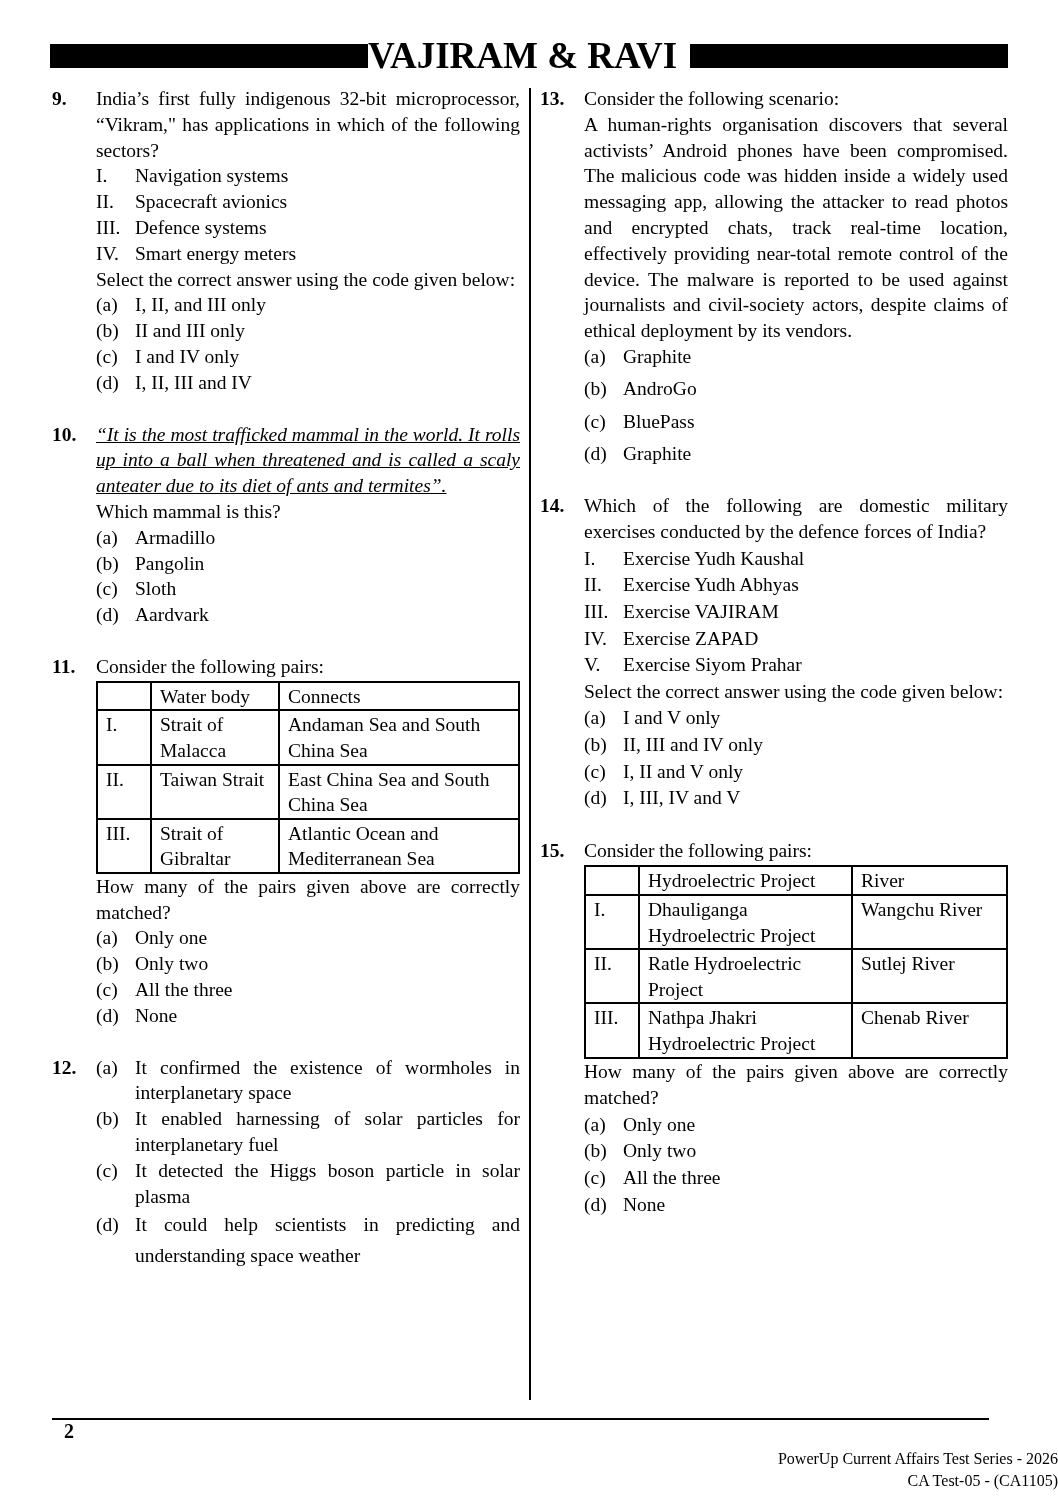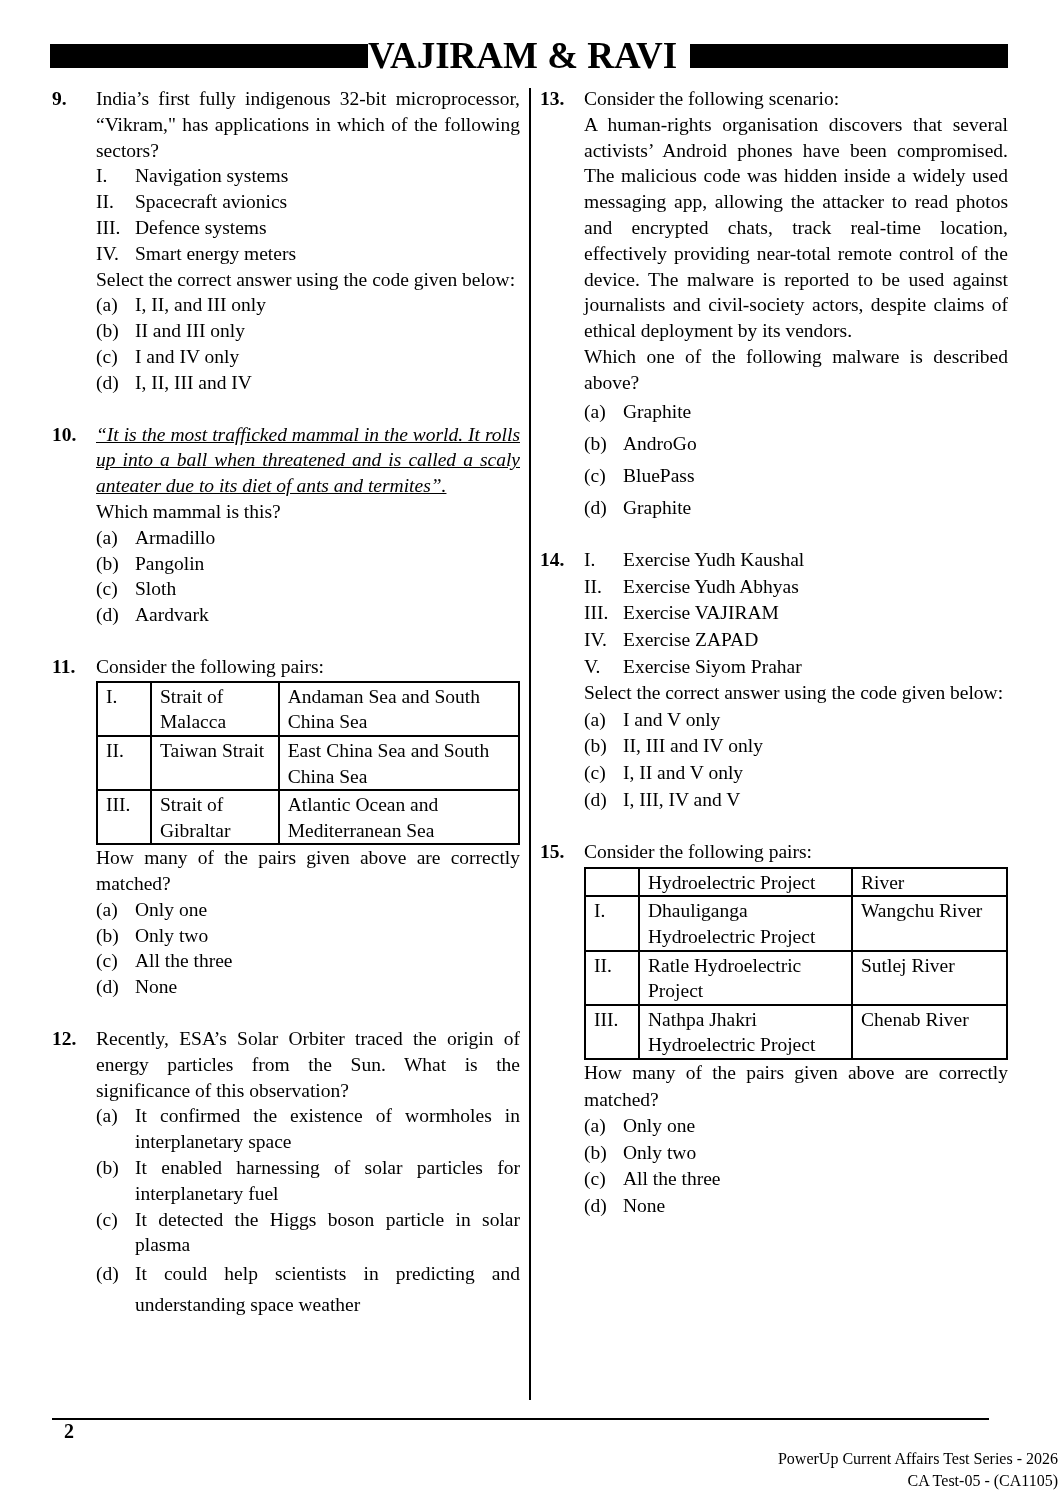--- a/index.html
+++ b/index.html
@@ -103,20 +103,25 @@
         <span class="lbl">(d)</span>
         <span class="txt">Aardvark</span>
       </div>
   </div>
 
   <div class="q">
     <span class="qnum">11.</span>
     <div class="qtext">Consider the following pairs:</div>
     <table>
       <tbody>
+          <tr>
+        <td class="c0"></td>
+        <td style="width:110px">Water body</td>
+        <td>Connects</td>
+      </tr>
       <tr>
         <td class="c0">I.</td>
         <td>Strait of Malacca</td>
         <td>Andaman Sea and South China Sea</td>
       </tr>
       <tr>
         <td class="c0">II.</td>
         <td>Taiwan Strait</td>
         <td>East China Sea and South China Sea</td>
       </tr>
@@ -141,21 +146,20 @@
         <span class="txt">All the three</span>
       </div>
     <div class="opt">
         <span class="lbl">(d)</span>
         <span class="txt">None</span>
       </div>
   </div>
 
   <div class="q">
     <span class="qnum">12.</span>
-    <div class="qtext">Recently, ESA’s Solar Orbiter traced the origin of energy particles from the Sun. What is the significance of this observation?</div>
     <div class="opt">
         <span class="lbl">(a)</span>
         <span class="txt">It confirmed the existence of wormholes in interplanetary space</span>
       </div>
     <div class="opt">
         <span class="lbl">(b)</span>
         <span class="txt">It enabled harnessing of solar particles for interplanetary fuel</span>
       </div>
     <div class="opt">
         <span class="lbl">(c)</span>
@@ -169,41 +173,41 @@
 </div>
 
 <div class="divider"></div>
 
 <div class="col right">
 
   <div class="q spaced">
     <span class="qnum">13.</span>
     <div class="qtext">Consider the following scenario:</div>
     <div class="qtext">A human-rights organisation discovers that several activists’ Android phones have been compromised. The malicious code was hidden inside a widely used messaging app, allowing the attacker to read photos and encrypted chats, track real-time location, effectively providing near-total remote control of the device. The malware is reported to be used against journalists and civil-society actors, despite claims of ethical deployment by its vendors.</div>
-    <div class="qtext" style="margin-bottom:3px">Which one of the following malware is described above?</div>
     <div class="opt">
         <span class="lbl">(a)</span>
         <span class="txt">Graphite</span>
       </div>
     <div class="opt">
         <span class="lbl">(b)</span>
         <span class="txt">AndroGo</span>
       </div>
     <div class="opt">
         <span class="lbl">(c)</span>
         <span class="txt">BluePass</span>
       </div>
     <div class="opt">
         <span class="lbl">(d)</span>
         <span class="txt">Graphite</span>
       </div>
   </div>
 
   <div class="q" style="line-height:26.6px">
     <span class="qnum">14.</span>
+    <div class="qtext">Which of the following are domestic military exercises conducted by the defence forces of India?</div>
     <div class="item">
         <span class="lbl">I.</span>
         <span class="txt">Exercise Yudh Kaushal</span>
       </div>
     <div class="item">
         <span class="lbl">II.</span>
         <span class="txt">Exercise Yudh Abhyas</span>
       </div>
     <div class="item">
         <span class="lbl">III.</span>

